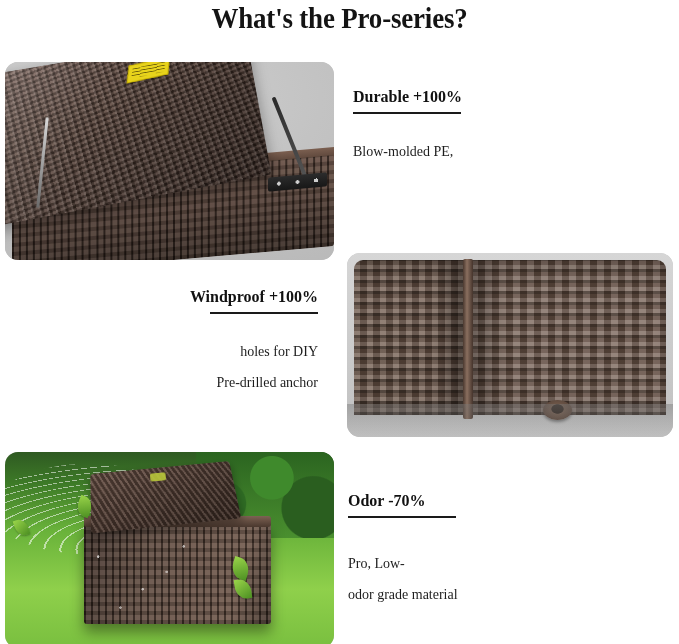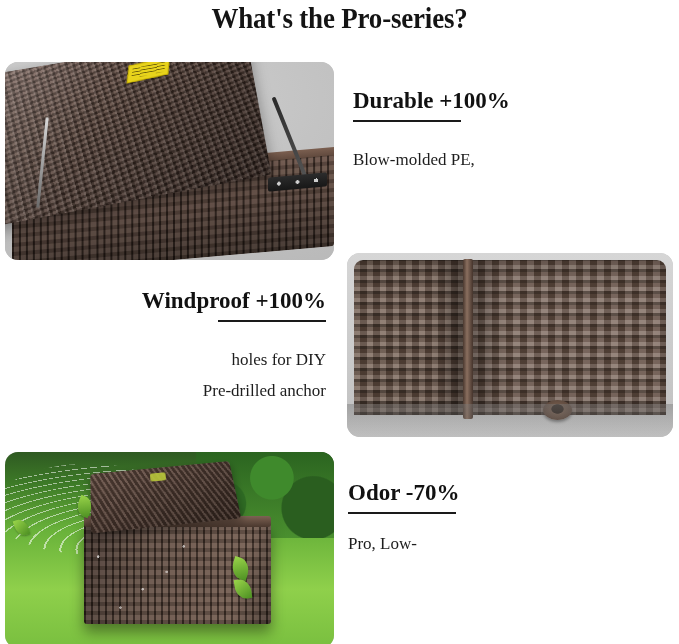--- a/index.html
+++ b/index.html
@@ -281,49 +281,49 @@
       radial-gradient(circle at 60% 45%, rgba(255,255,255,0.5) 0 1px, transparent 1.5px);
     pointer-events: none;
   }
 
   
   .feature { position: absolute; }
   .feature h2 {
     margin: 0;
     font-family: "Liberation Serif", "DejaVu Serif", serif;
     font-weight: bold;
-    font-size: 23px;
+    font-size: 16px;
     line-height: 1.15;
     color: #111111;
     white-space: nowrap;
   }
   .rule {
     height: 2px;
     background: #1a1a1a;
     width: 108px;
     margin-top: 6px;
   }
   .feature p {
     margin: 0;
     font-family: "Liberation Serif", "DejaVu Serif", serif;
     font-weight: normal;
-    font-size: 17px;
+    font-size: 14px;
     line-height: 31px;
     color: #1d1d1d;
   }
 
   #feature-durable   { left: 353px; top: 88px;  text-align: left; }
   #feature-durable .body { margin-top: 22px; }
 
-  #feature-windproof { left: 116px; top: 288px; width: 210px; text-align: right; }
+  #feature-windproof { left: 108px; top: 288px; width: 210px; text-align: right; }
   #feature-windproof .rule { margin-left: auto; }
   #feature-windproof .body { margin-top: 22px; }
 
-  #feature-odor      { left: 348px; top: 480px; text-align: left; }
-  #feature-odor .body { margin-top: 14px; }
+  #feature-odor      { left: 348px; top: 492px; text-align: left; }
+  #feature-odor .body { margin-top: 30px; }
 </style>
 </head>
 <body>
 
 <div class="page-title">What's the Pro-series?</div>
 
 <div class="photo" id="photo-open-box">
   <div class="inner bg-studio">
     <div class="box-rim"></div>
     <div class="box-body"></div>
@@ -376,14 +376,15 @@
     <div class="leaf c"></div>
     <div class="leaf d"></div>
   </div>
 </div>
 
 <div class="feature" id="feature-odor">
   <h2>Odor -70%</h2>
   <div class="rule"></div>
   <div class="body">
     <p>Pro, Low-</p>
+    <p>odor grade material</p>
   </div>
 </div>
 
 </body></html>

